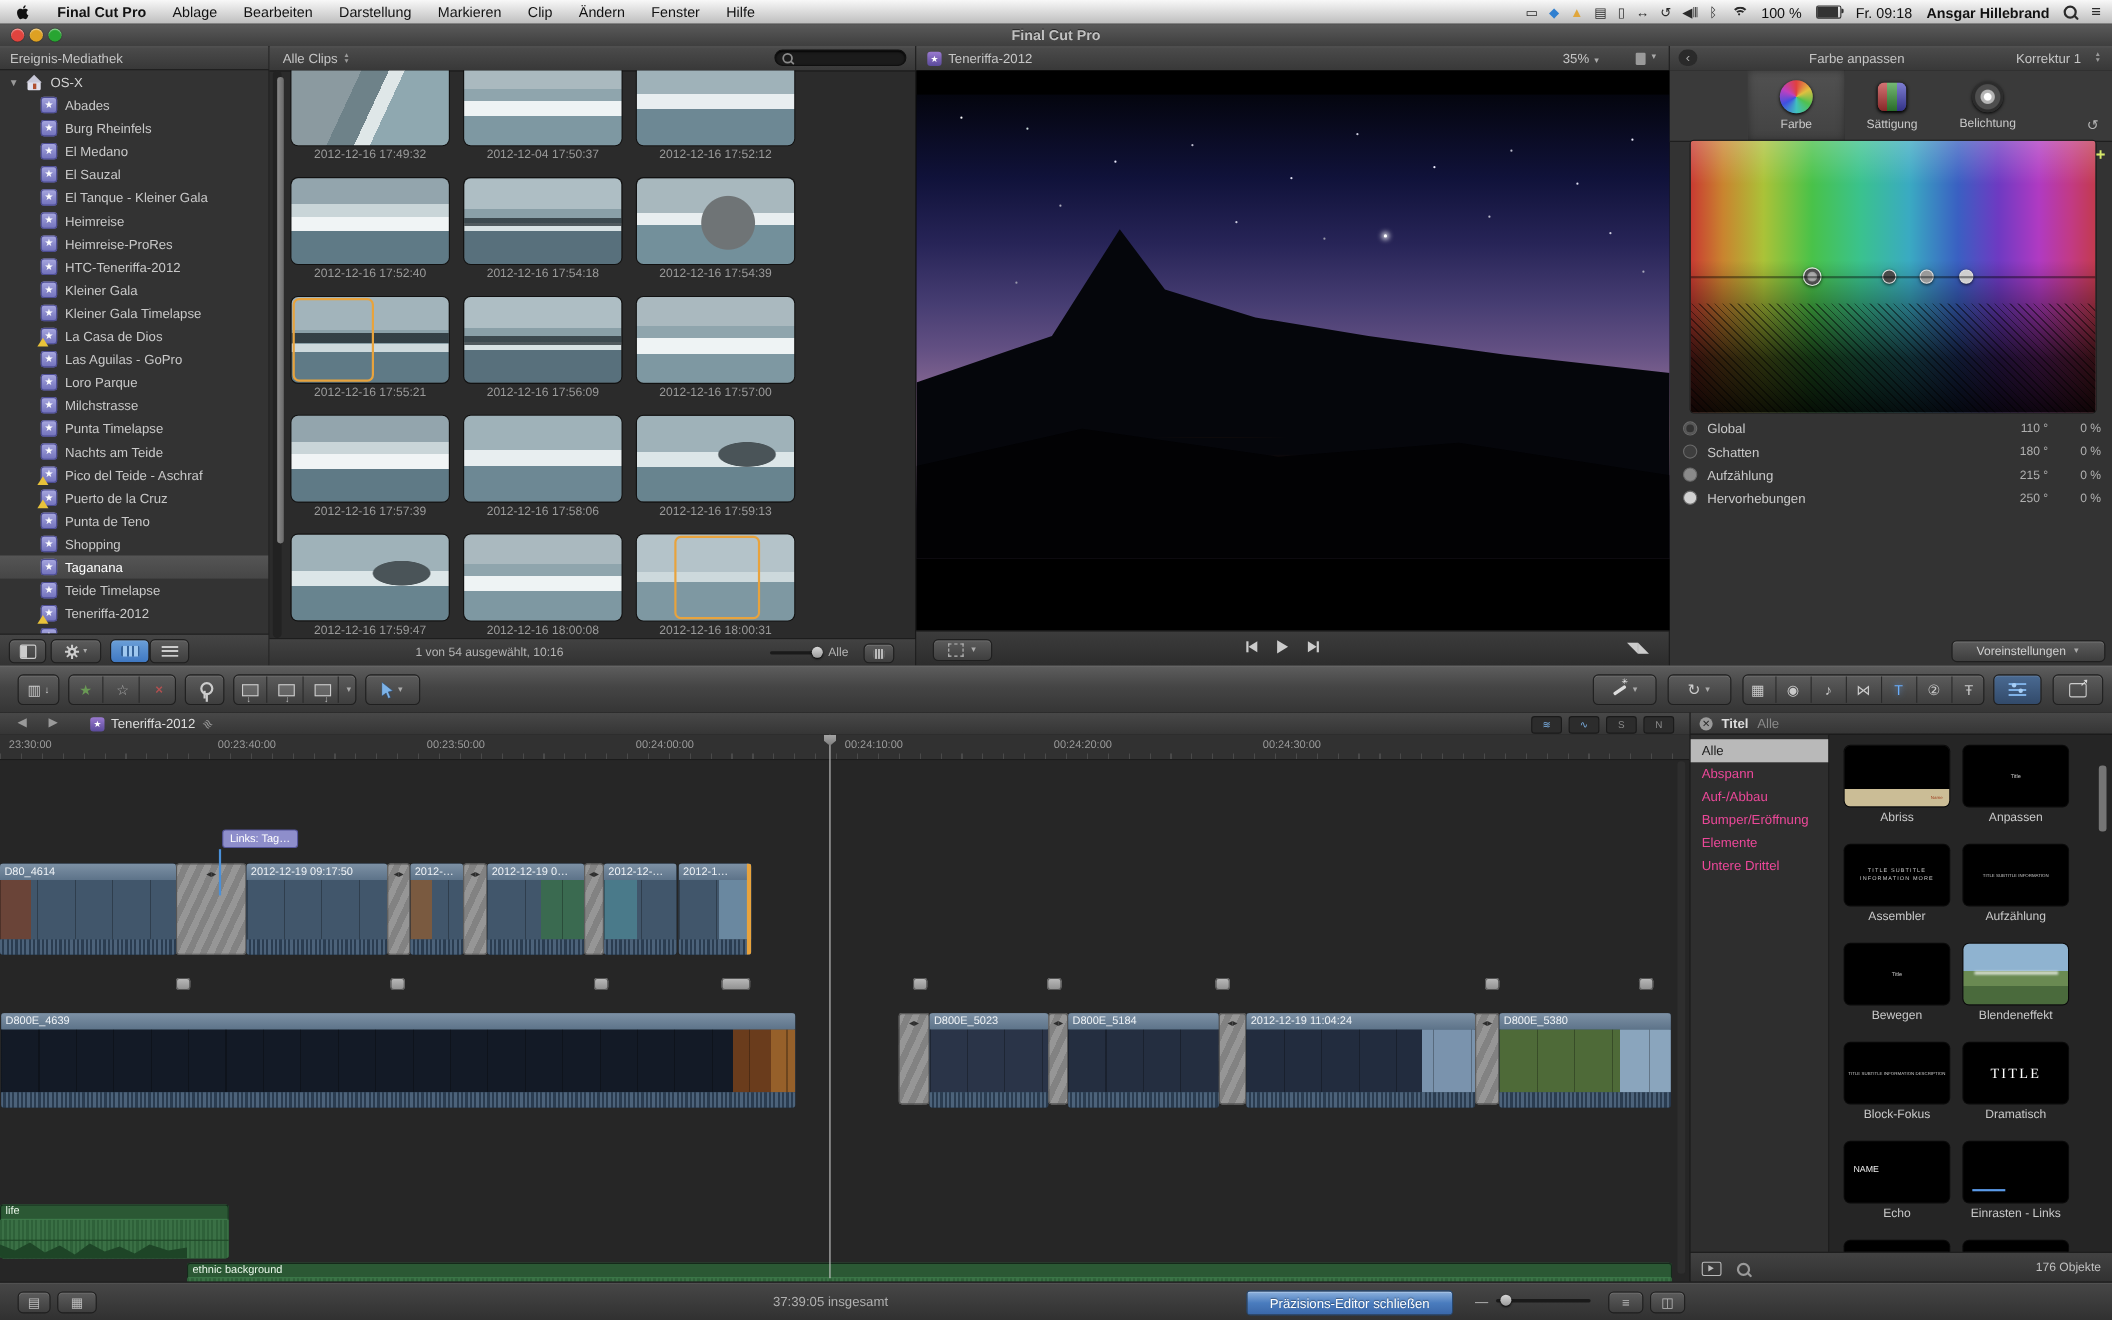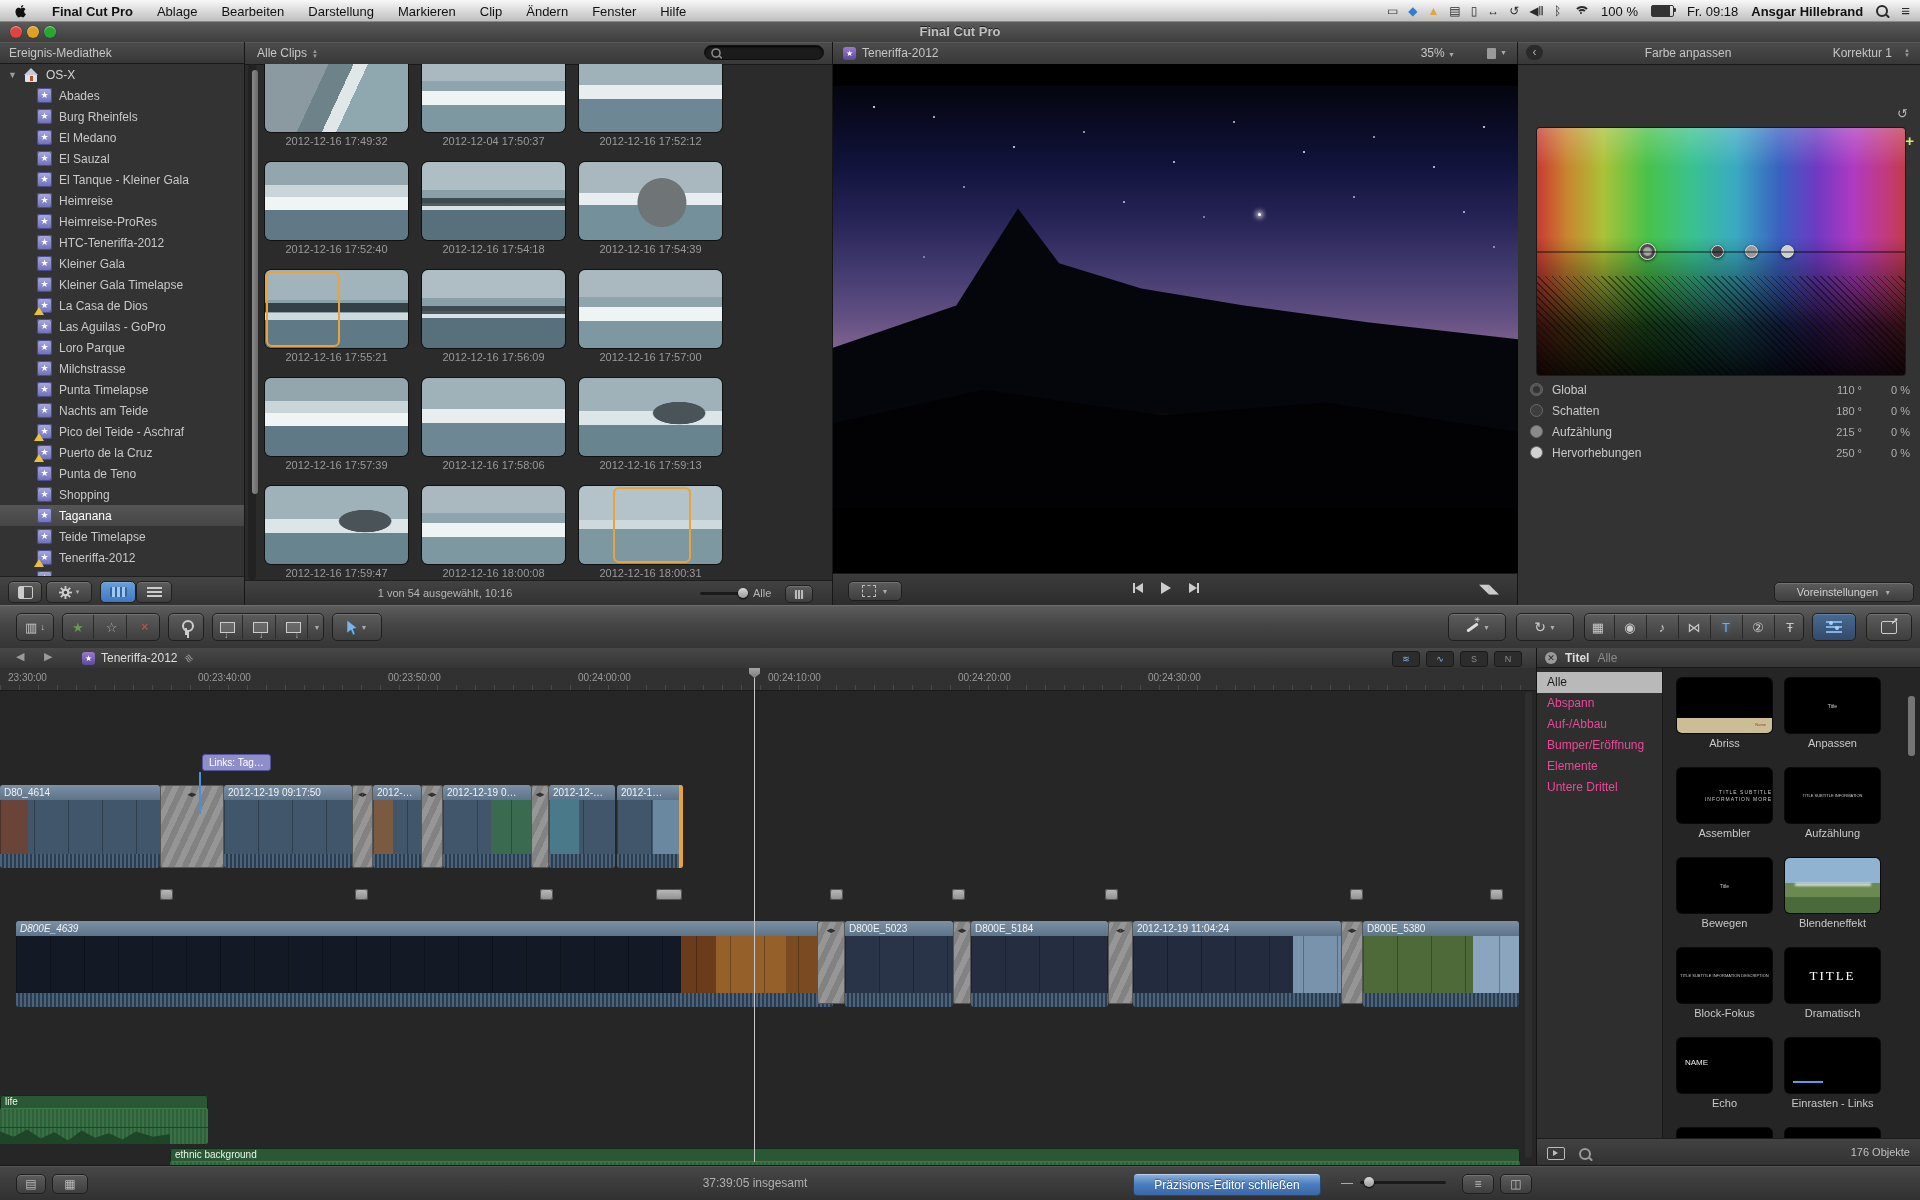--- a/index.html
+++ b/index.html
@@ -226,21 +226,21 @@
           display:flex;align-items:center;gap:8px;padding-left:8px;box-sizing:border-box;}
   .closx{width:12px;height:12px;border-radius:50%;background:#9a9a9a;color:#2a2a2a;font-size:9px;line-height:12px;text-align:center;}
   #tiside{left:0;top:20px;width:126px;height:470px;background:#2e2e2e;border-right:1px solid #191919;padding-top:4px;box-sizing:border-box;}
   .cat{height:21px;line-height:21px;padding-left:10px;font-size:12px;color:#ec4899;white-space:nowrap;}
   .cat.on{background:#b9b9b9;color:#1c1c1c;}
   #tigrid{left:126px;top:20px;width:257px;height:470px;overflow:hidden;}
   #tigrid .ginner{position:absolute;left:14px;top:10px;display:grid;grid-template-columns:repeat(2,95px);grid-auto-rows:90px;column-gap:13px;}
   .titem{position:relative;}
   .tth{width:95px;height:55px;border-radius:5px;background:#000;overflow:hidden;position:relative;
        display:flex;align-items:center;justify-content:center;box-shadow:0 0 0 1px #0a0a0a;}
-  .tin{font-size:5px;color:#c9c9c9;text-align:right;}
+  .tin{font-size:5px;color:#c9c9c9;text-align:center;}
   .tlab{margin-top:4px;text-align:center;font-size:11px;color:#c9c9c9;white-space:nowrap;}
   .t-abriss{background:linear-gradient(180deg,#000 0 72%,#cbbd96 72%);}
   .t-abriss .tin{position:absolute;right:6px;bottom:6px;color:#a04020;font-size:4px;}
   .t-multi .tin{font-size:5px;line-height:7px;letter-spacing:1px;}
   .t-lines .tin{font-size:4px;line-height:6px;}
   .t-photo{background:linear-gradient(180deg,#8fb3d0 0 45%,#6a8a52 45% 70%,#4a6a3c 70%);}
   .t-photo::after{content:"";position:absolute;left:10%;top:46%;width:80%;height:3px;background:rgba(255,255,255,.75);filter:blur(1px);}
   .t-big .tin{font-family:"Liberation Serif",serif;font-size:13px;letter-spacing:2px;color:#fff;}
   .t-name .tin{position:absolute;left:8px;top:20px;font-size:8px;color:#eee;}
   .t-snap::after{content:"";position:absolute;left:8px;bottom:10px;width:30px;height:2px;background:#5a9ae8;}
@@ -611,20 +611,39 @@
   <div id="inspector" class="p">
     <div class="p phd" style="left:0;top:0;width:100%;">
       <span id="iback">‹</span>
       <span id="ititle">Farbe anpassen</span>
       <span id="icorr">Korrektur 1</span>
       <span class="ud" style="position:absolute;right:10px;top:6px;">
           <span>▲</span>
           <span>▼</span>
         </span>
     </div>
+    <div id="itabs" class="p">
+      <div>
+
+          <div class="tab on" style="left: 71px;">
+            <span class="tabicon ic-color"></span>
+            <span>Farbe</span>
+          </div>
+
+          <div class="tab" style="left: 158px;">
+            <span class="tabicon ic-sat"></span>
+            <span>Sättigung</span>
+          </div>
+
+          <div class="tab" style="left: 245px;">
+            <span class="tabicon ic-exp"></span>
+            <span>Belichtung</span>
+          </div>
+        </div>
+    </div>
     <span class="p" id="boardreset">↺</span>
     <div id="board" class="p">
       <div>
 
       <div class="puck pk-global" style="left: 102px;"></div>
           <div class="puck pk-s" style="left: 174px; background: rgb(74, 74, 74);"></div>
           <div class="puck pk-s" style="left: 208px; background: rgb(154, 154, 154);"></div>
           <div class="puck pk-s" style="left: 244px; background: rgb(207, 207, 207);"></div>
         </div>
     </div>
@@ -827,21 +846,21 @@
           <div class="mk" style="left: 656px; width: 26px;"></div>
           <div class="mk" style="left: 830px;"></div>
           <div class="mk" style="left: 952px;"></div>
           <div class="mk" style="left: 1105px;"></div>
           <div class="mk" style="left: 1350px;"></div>
           <div class="mk" style="left: 1490px;"></div>
         </div>
       <div class="p" style="left:0;top:231px;width:100%;height:86px;">
         <div>
 
-            <div class="tclip clip t2" style="left: 16px; width: 817px; font-style: italic;">
+            <div class="tclip clip t2" style="left: 1px; width: 722px;">
               <div class="nm">D800E_4639</div>
               <div class="bd" style="background: linear-gradient(90deg, rgb(19, 26, 38) 0px, rgb(19, 26, 38) 665px, rgb(106, 60, 28) 665px, rgb(106, 60, 28) 700px, rgb(150, 96, 42) 700px, rgb(150, 96, 42) 770px, rgb(122, 74, 34) 770px);"></div>
               <div class="au"></div>
             </div>
 
             <div class="tclip trans" style="left: 817px; width: 28px;">
               
               
               
             </div>

